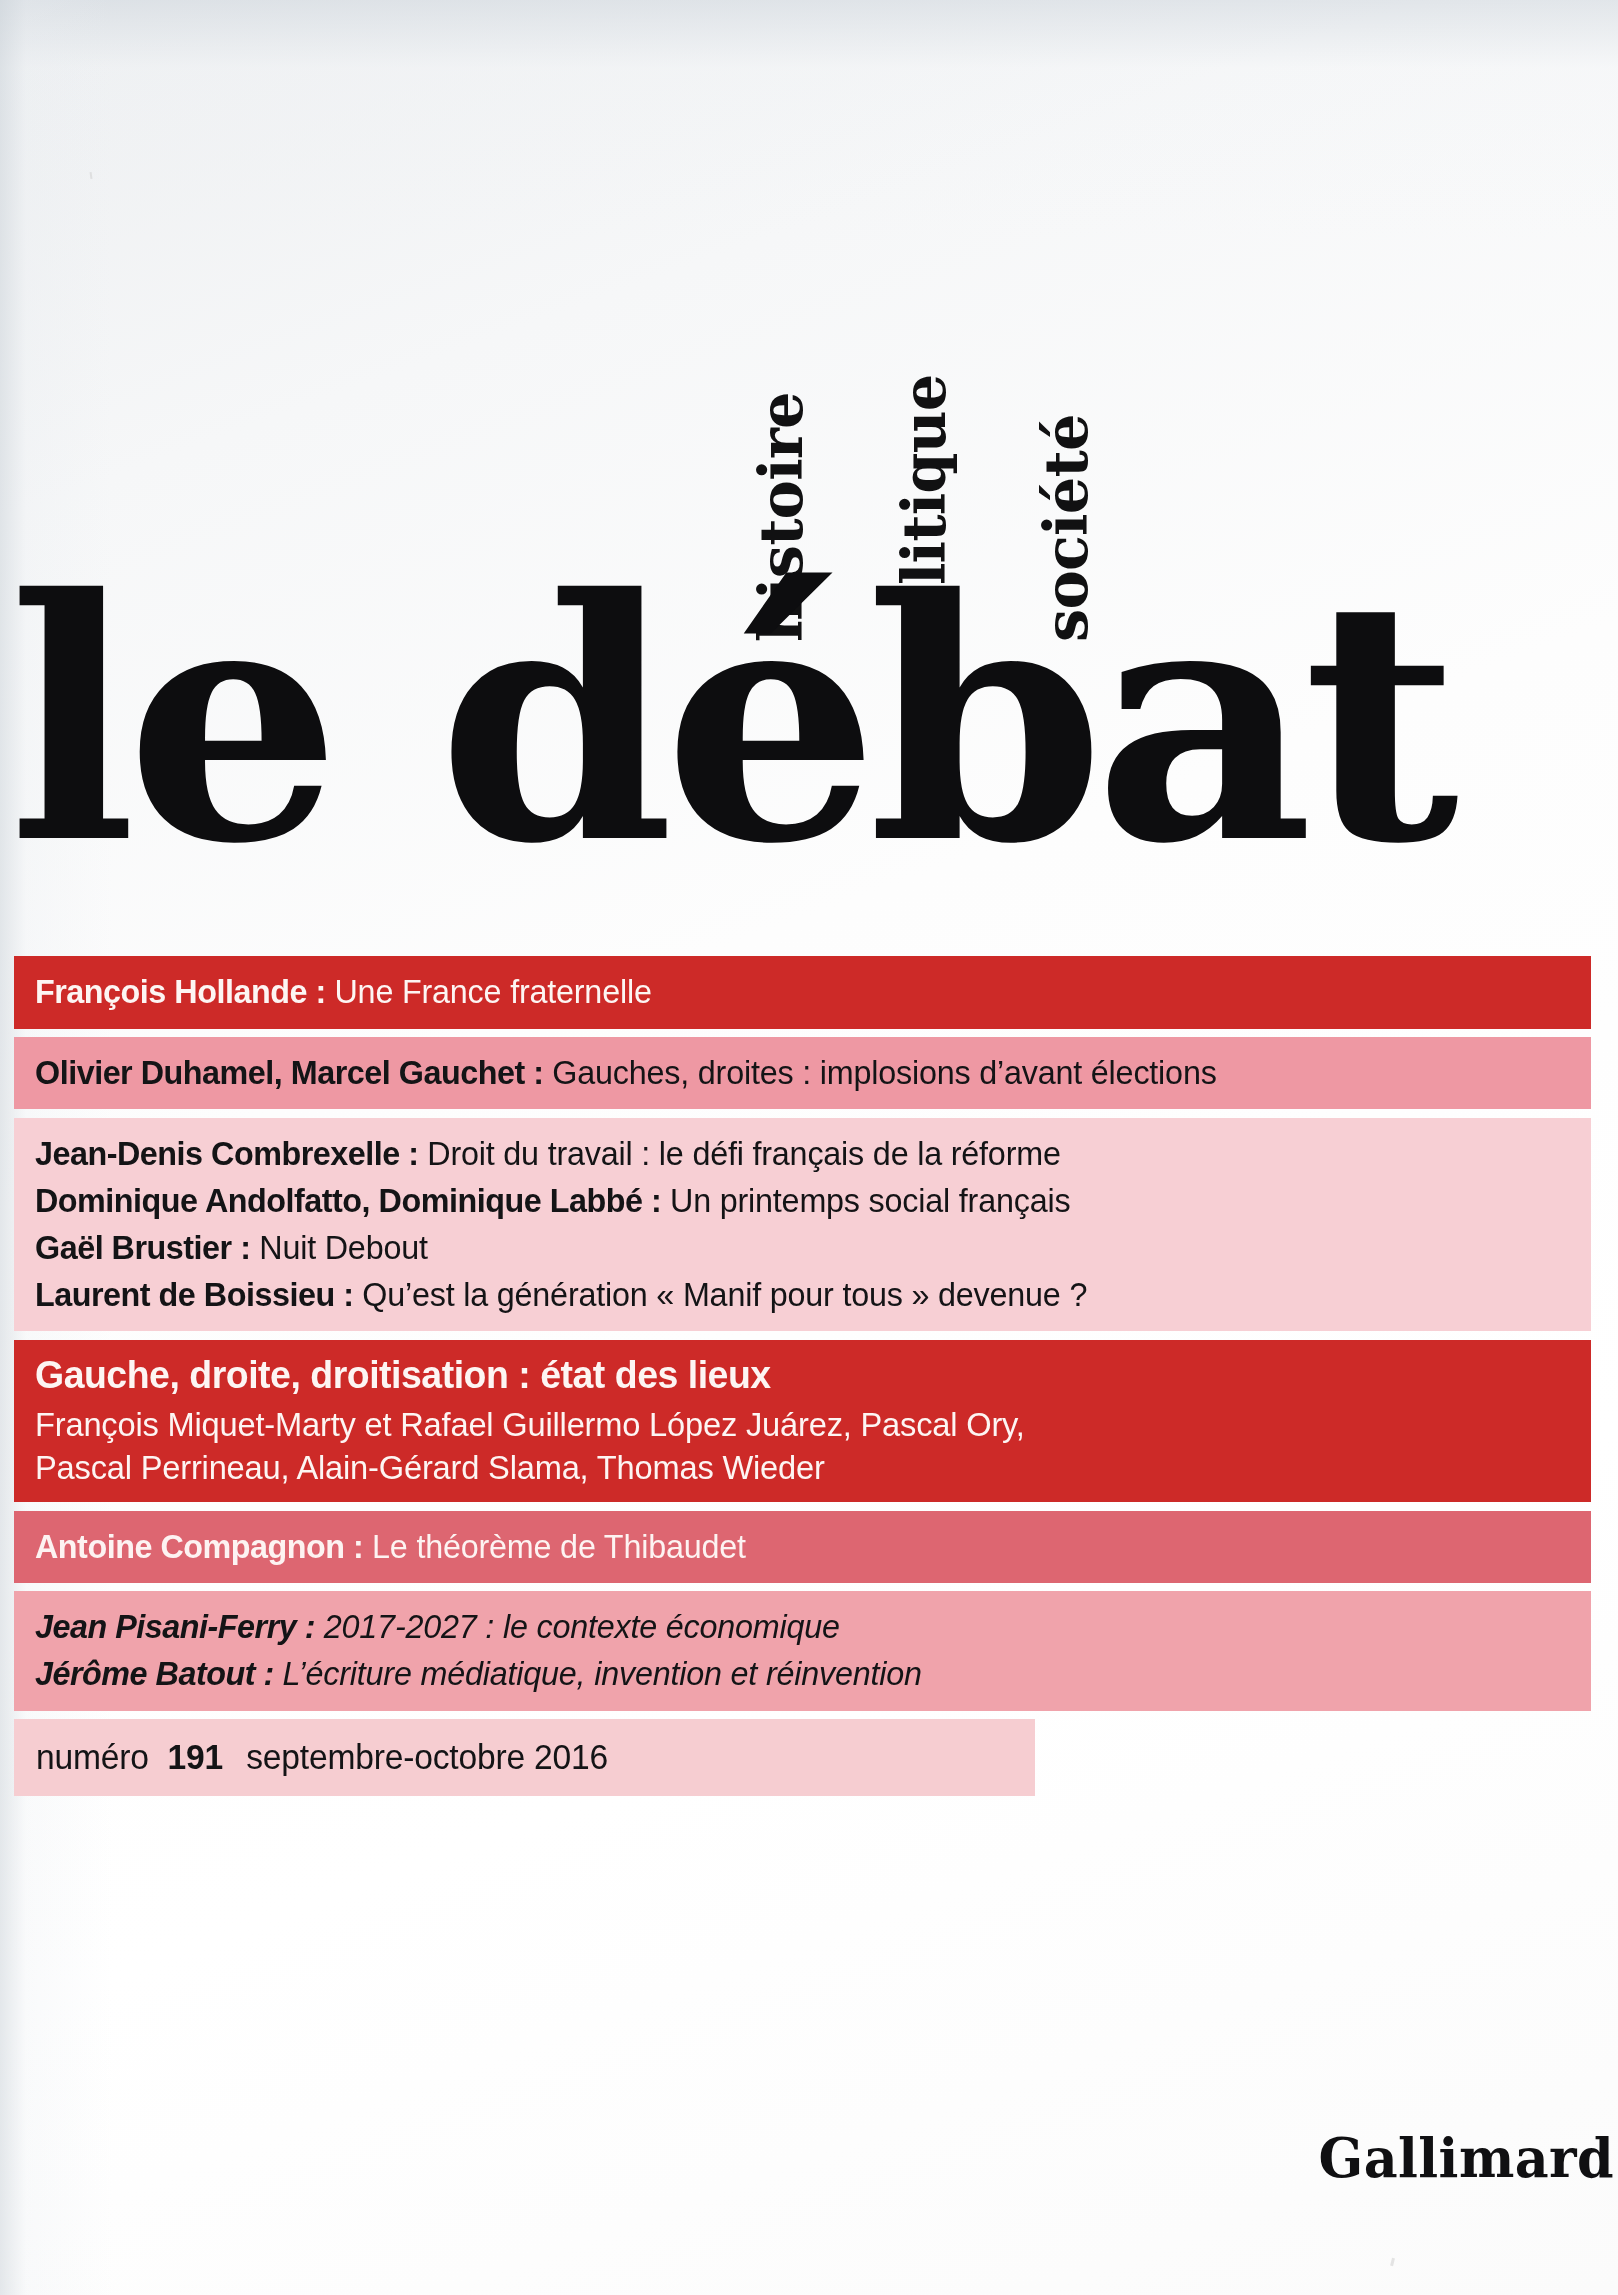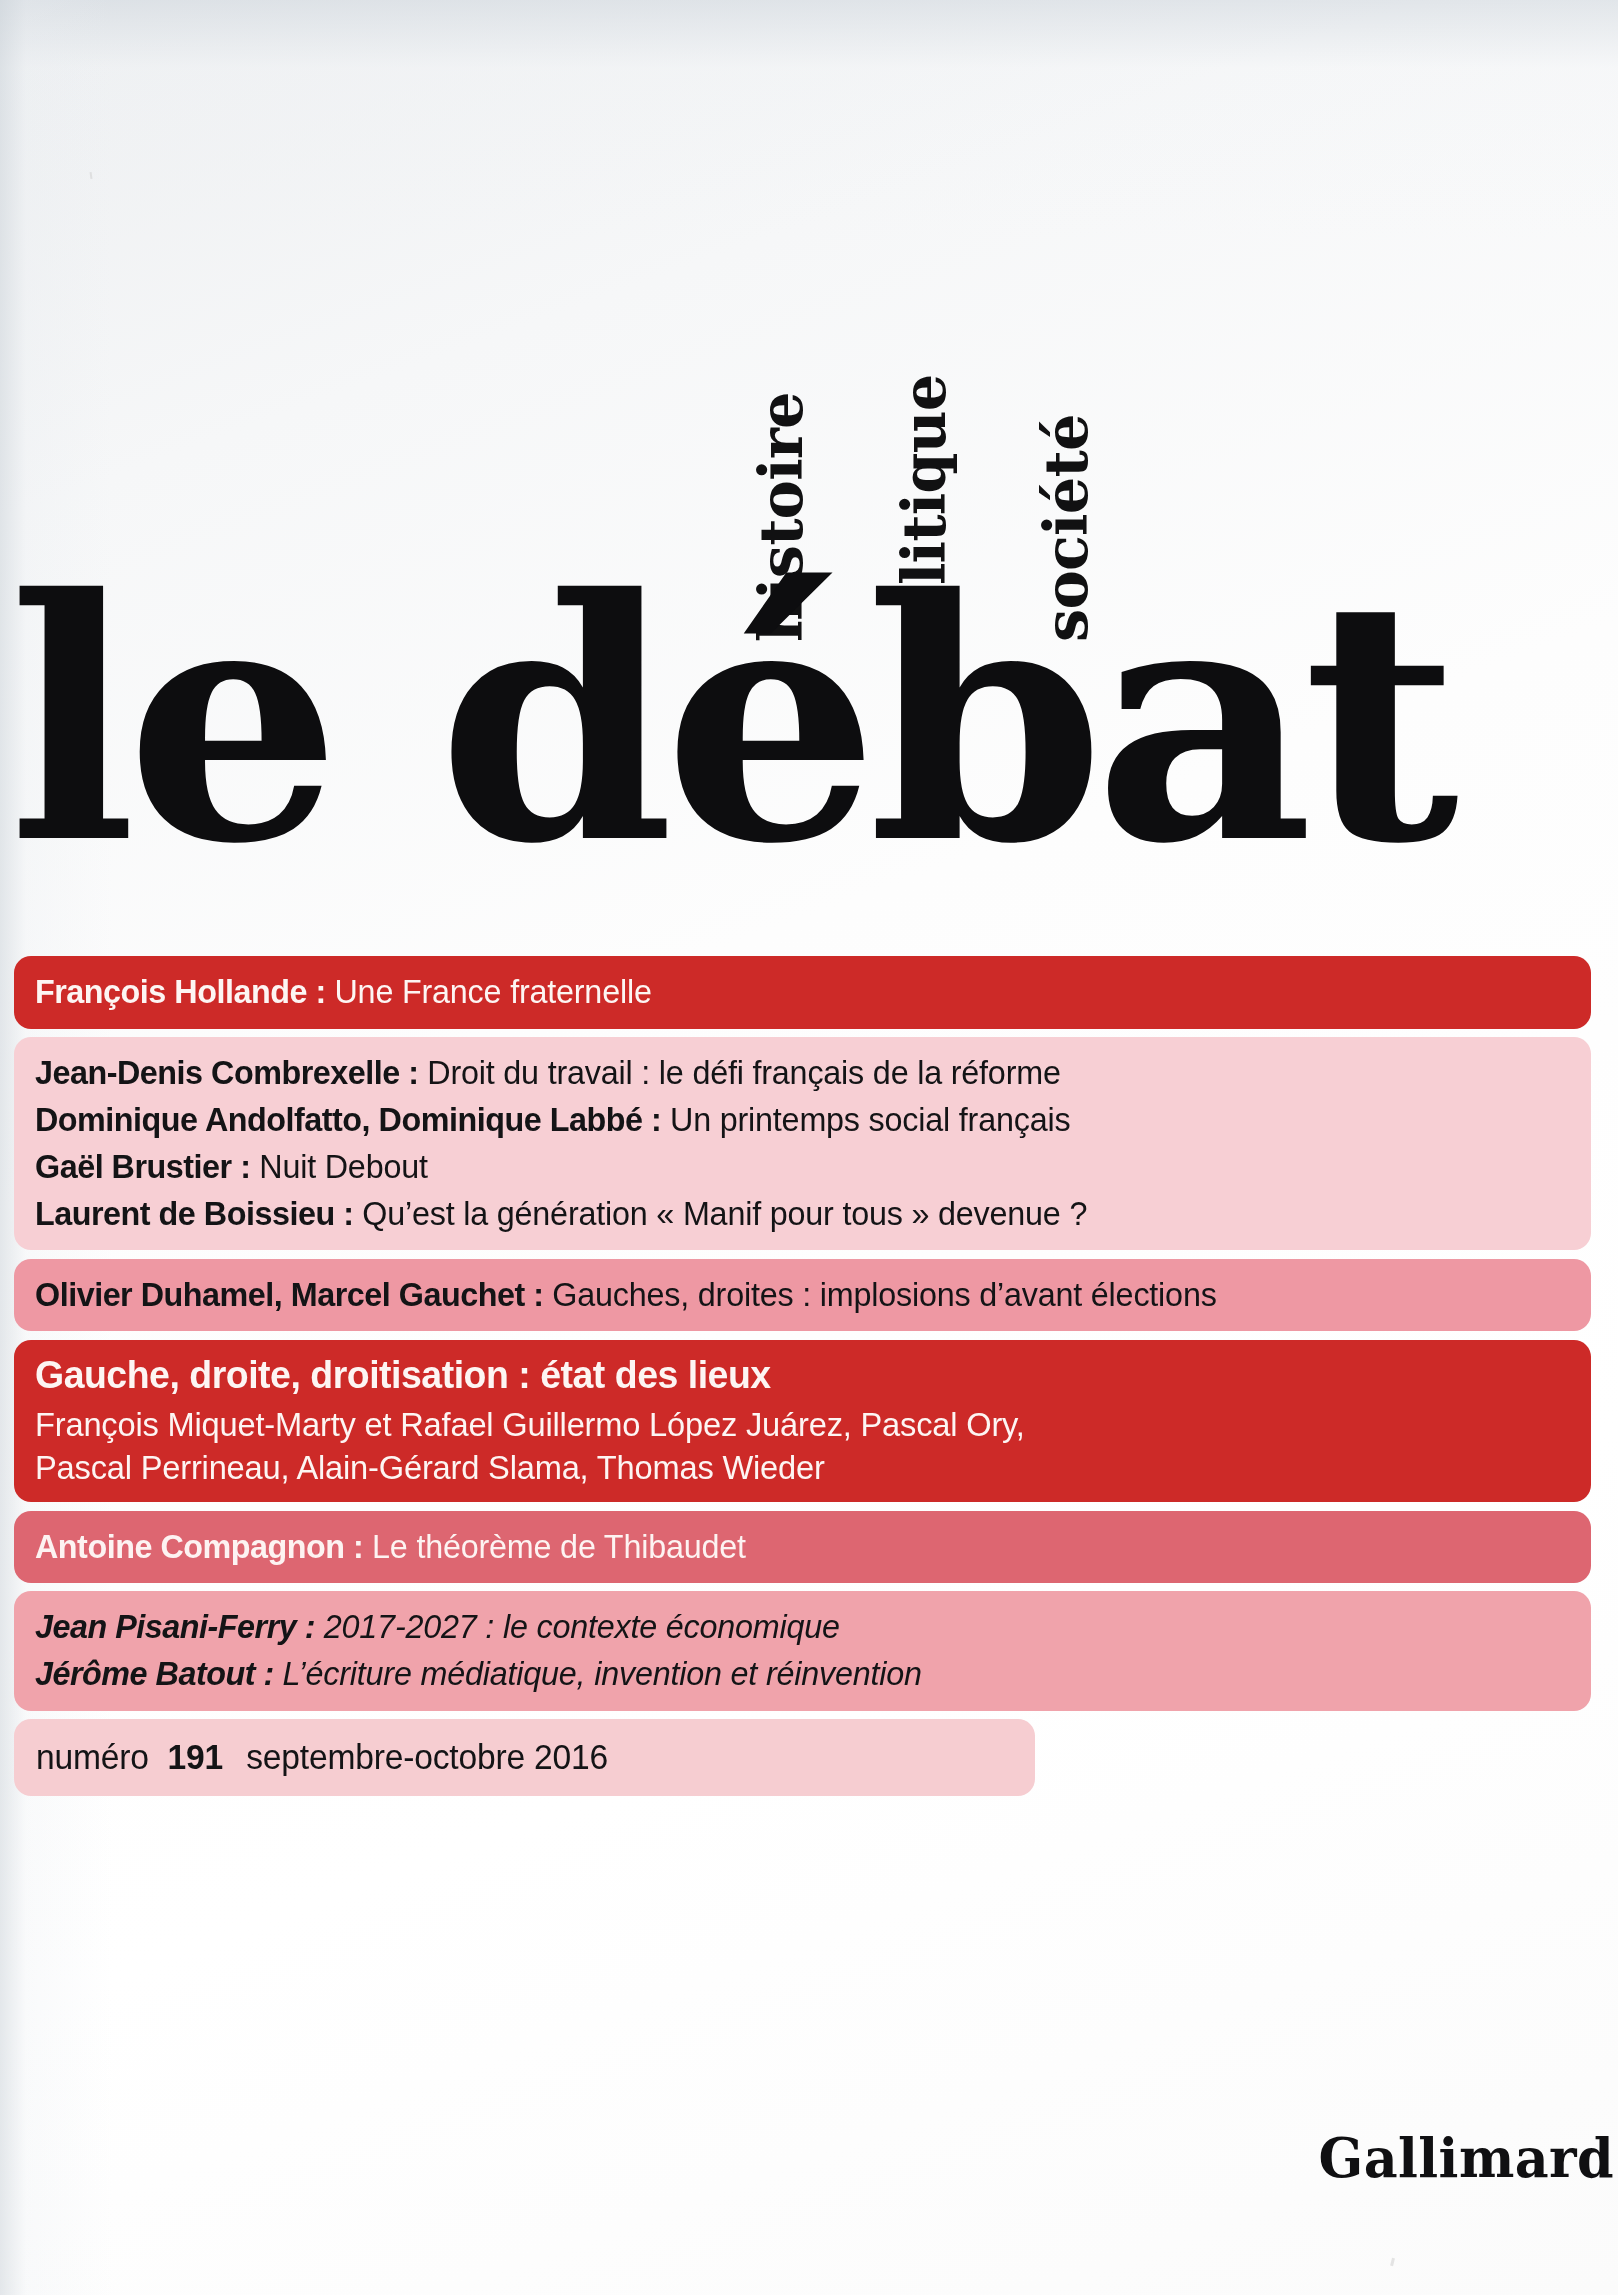--- a/index.html
+++ b/index.html
@@ -78,21 +78,20 @@
     position: absolute;
     left: 13.6px;
     top: 956px;
     width: 1577px;
   }
   .band {
     position: relative;
     box-sizing: border-box;
     padding: 12px 19.6px 13.6px 21px;
     margin-bottom: 8.3px;
-    border-radius: 17px;
   }
   .band:last-child { margin-bottom: 0; }
 
   .band-title {
     font-weight: 700;
     font-size: 39px;
     line-height: 45px;
     letter-spacing: -0.5px;
     margin: 0 0 6px 0;
     transform: scaleX(0.96);
@@ -187,43 +186,43 @@
   <div class="bands">
 
     <div class="band band--red">
       <div class="entry">
         <span class="who">François Hollande :</span>
         <span class="what">Une France fraternelle</span>
       </div>
     </div>
 
 
+    <div class="band band--pink-mid">
+      <div class="entry">
+        <span class="who">Olivier Duhamel, Marcel Gauchet :</span>
+        <span class="what">Gauches, droites : implosions d’avant élections</span>
+      </div>
+    </div>
+
     <div class="band band--pink-light">
       <div class="entry">
         <span class="who">Jean-Denis Combrexelle :</span>
         <span class="what">Droit du travail : le défi français de la réforme</span>
       </div>
       <div class="entry">
         <span class="who">Dominique Andolfatto, Dominique Labbé :</span>
         <span class="what">Un printemps social français</span>
       </div>
       <div class="entry">
         <span class="who">Gaël Brustier :</span>
         <span class="what">Nuit Debout</span>
       </div>
       <div class="entry">
         <span class="who">Laurent de Boissieu :</span>
         <span class="what">Qu’est la génération « Manif pour tous » devenue ?</span>
-      </div>
-    </div>
-
-    <div class="band band--pink-mid">
-      <div class="entry">
-        <span class="who">Olivier Duhamel, Marcel Gauchet :</span>
-        <span class="what">Gauches, droites : implosions d’avant élections</span>
       </div>
     </div>
 
     <div class="band band--red">
       <p class="band-title">Gauche, droite, droitisation : état des lieux</p>
       <p class="band-authors">François Miquet-Marty et Rafael Guillermo López Juárez, Pascal Ory,</p>
       <p class="band-authors">Pascal Perrineau, Alain-Gérard Slama, Thomas Wieder</p>
     </div>
 
     <div class="band band--salmon">

